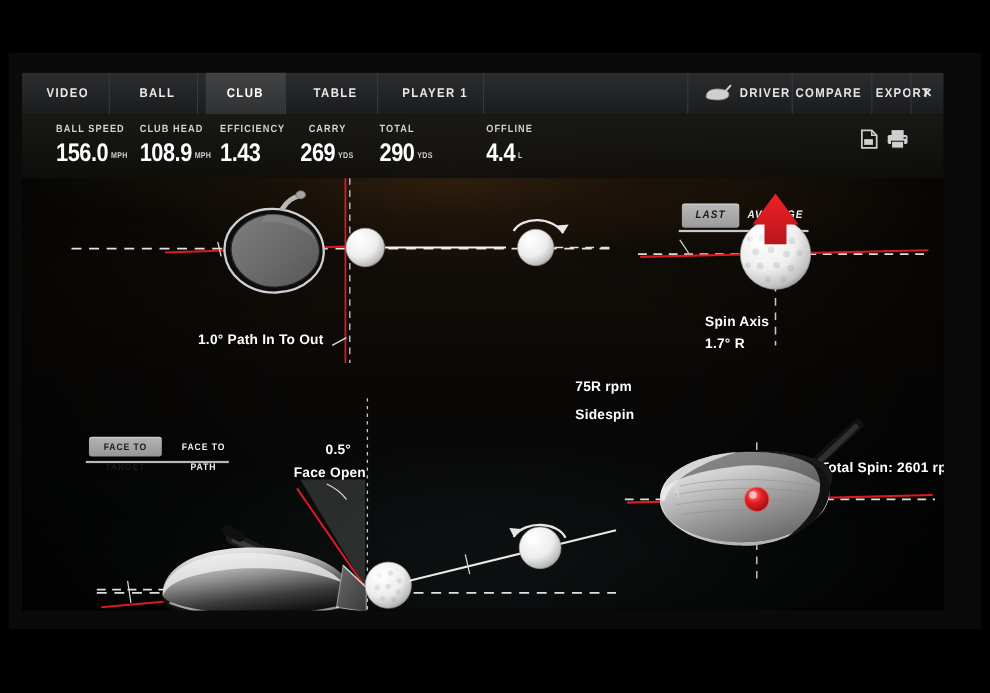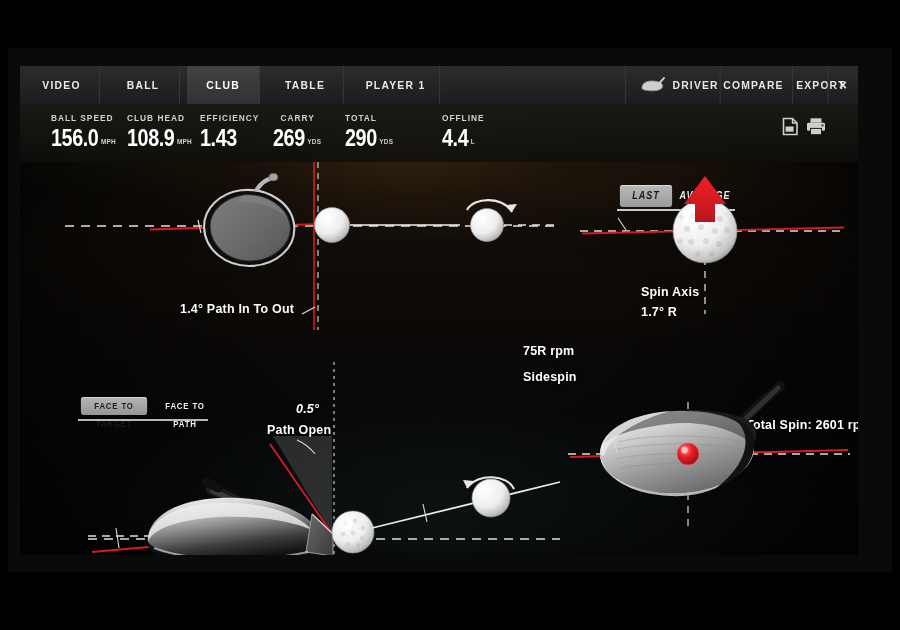--- a/index.html
+++ b/index.html
@@ -209,23 +209,23 @@
       <ellipse cx="461" cy="56" rx="7" ry="6" fill="url(#sheen)" opacity=".5"></ellipse>
 
       <line x1="484" y1="63" x2="537" y2="63" stroke="#e2e2e2" stroke-width="1.5" stroke-dasharray="8 6"></line>
 
       <path d="M447 48 C454 35 482 34 492 50" stroke="#e6e6e6" stroke-width="2.1" fill="none"></path>
       <path d="M492 50 L486 43 L497 42 Z" fill="#e6e6e6"></path>
 
       <line x1="282" y1="152" x2="295" y2="145" stroke="#dcdcdc" stroke-width="1.2"></line>
     </svg>
 
-    <div class="lab" style="left:160px;top:128px;">1.4° Path In To Out</div>
-    <div class="lab" style="left:276px;top:228px;font-style:italic;">0.5°</div>
-    <div class="lab" style="left:247px;top:249px;">Path Open</div>
+    <div class="lab" style="left:160px;top:128px;">1.0° Path In To Out</div>
+    <div class="lab" style="left:276px;top:228px;">0.5°</div>
+    <div class="lab" style="left:247px;top:249px;">Face Open</div>
     <div class="lab" style="left:503px;top:170px;">75R rpm</div>
     <div class="lab" style="left:503px;top:196px;">Sidespin</div>
   </div>
 
   <div id="facetog">
     <div id="facetogline"></div>
     <div class="fbtn on" style="left:0;width:72px;"><span>FACE TO TARGET</span></div>
     <div class="fbtn" style="left:74px;width:66px;"><span>FACE TO PATH</span></div>
   </div>
 

